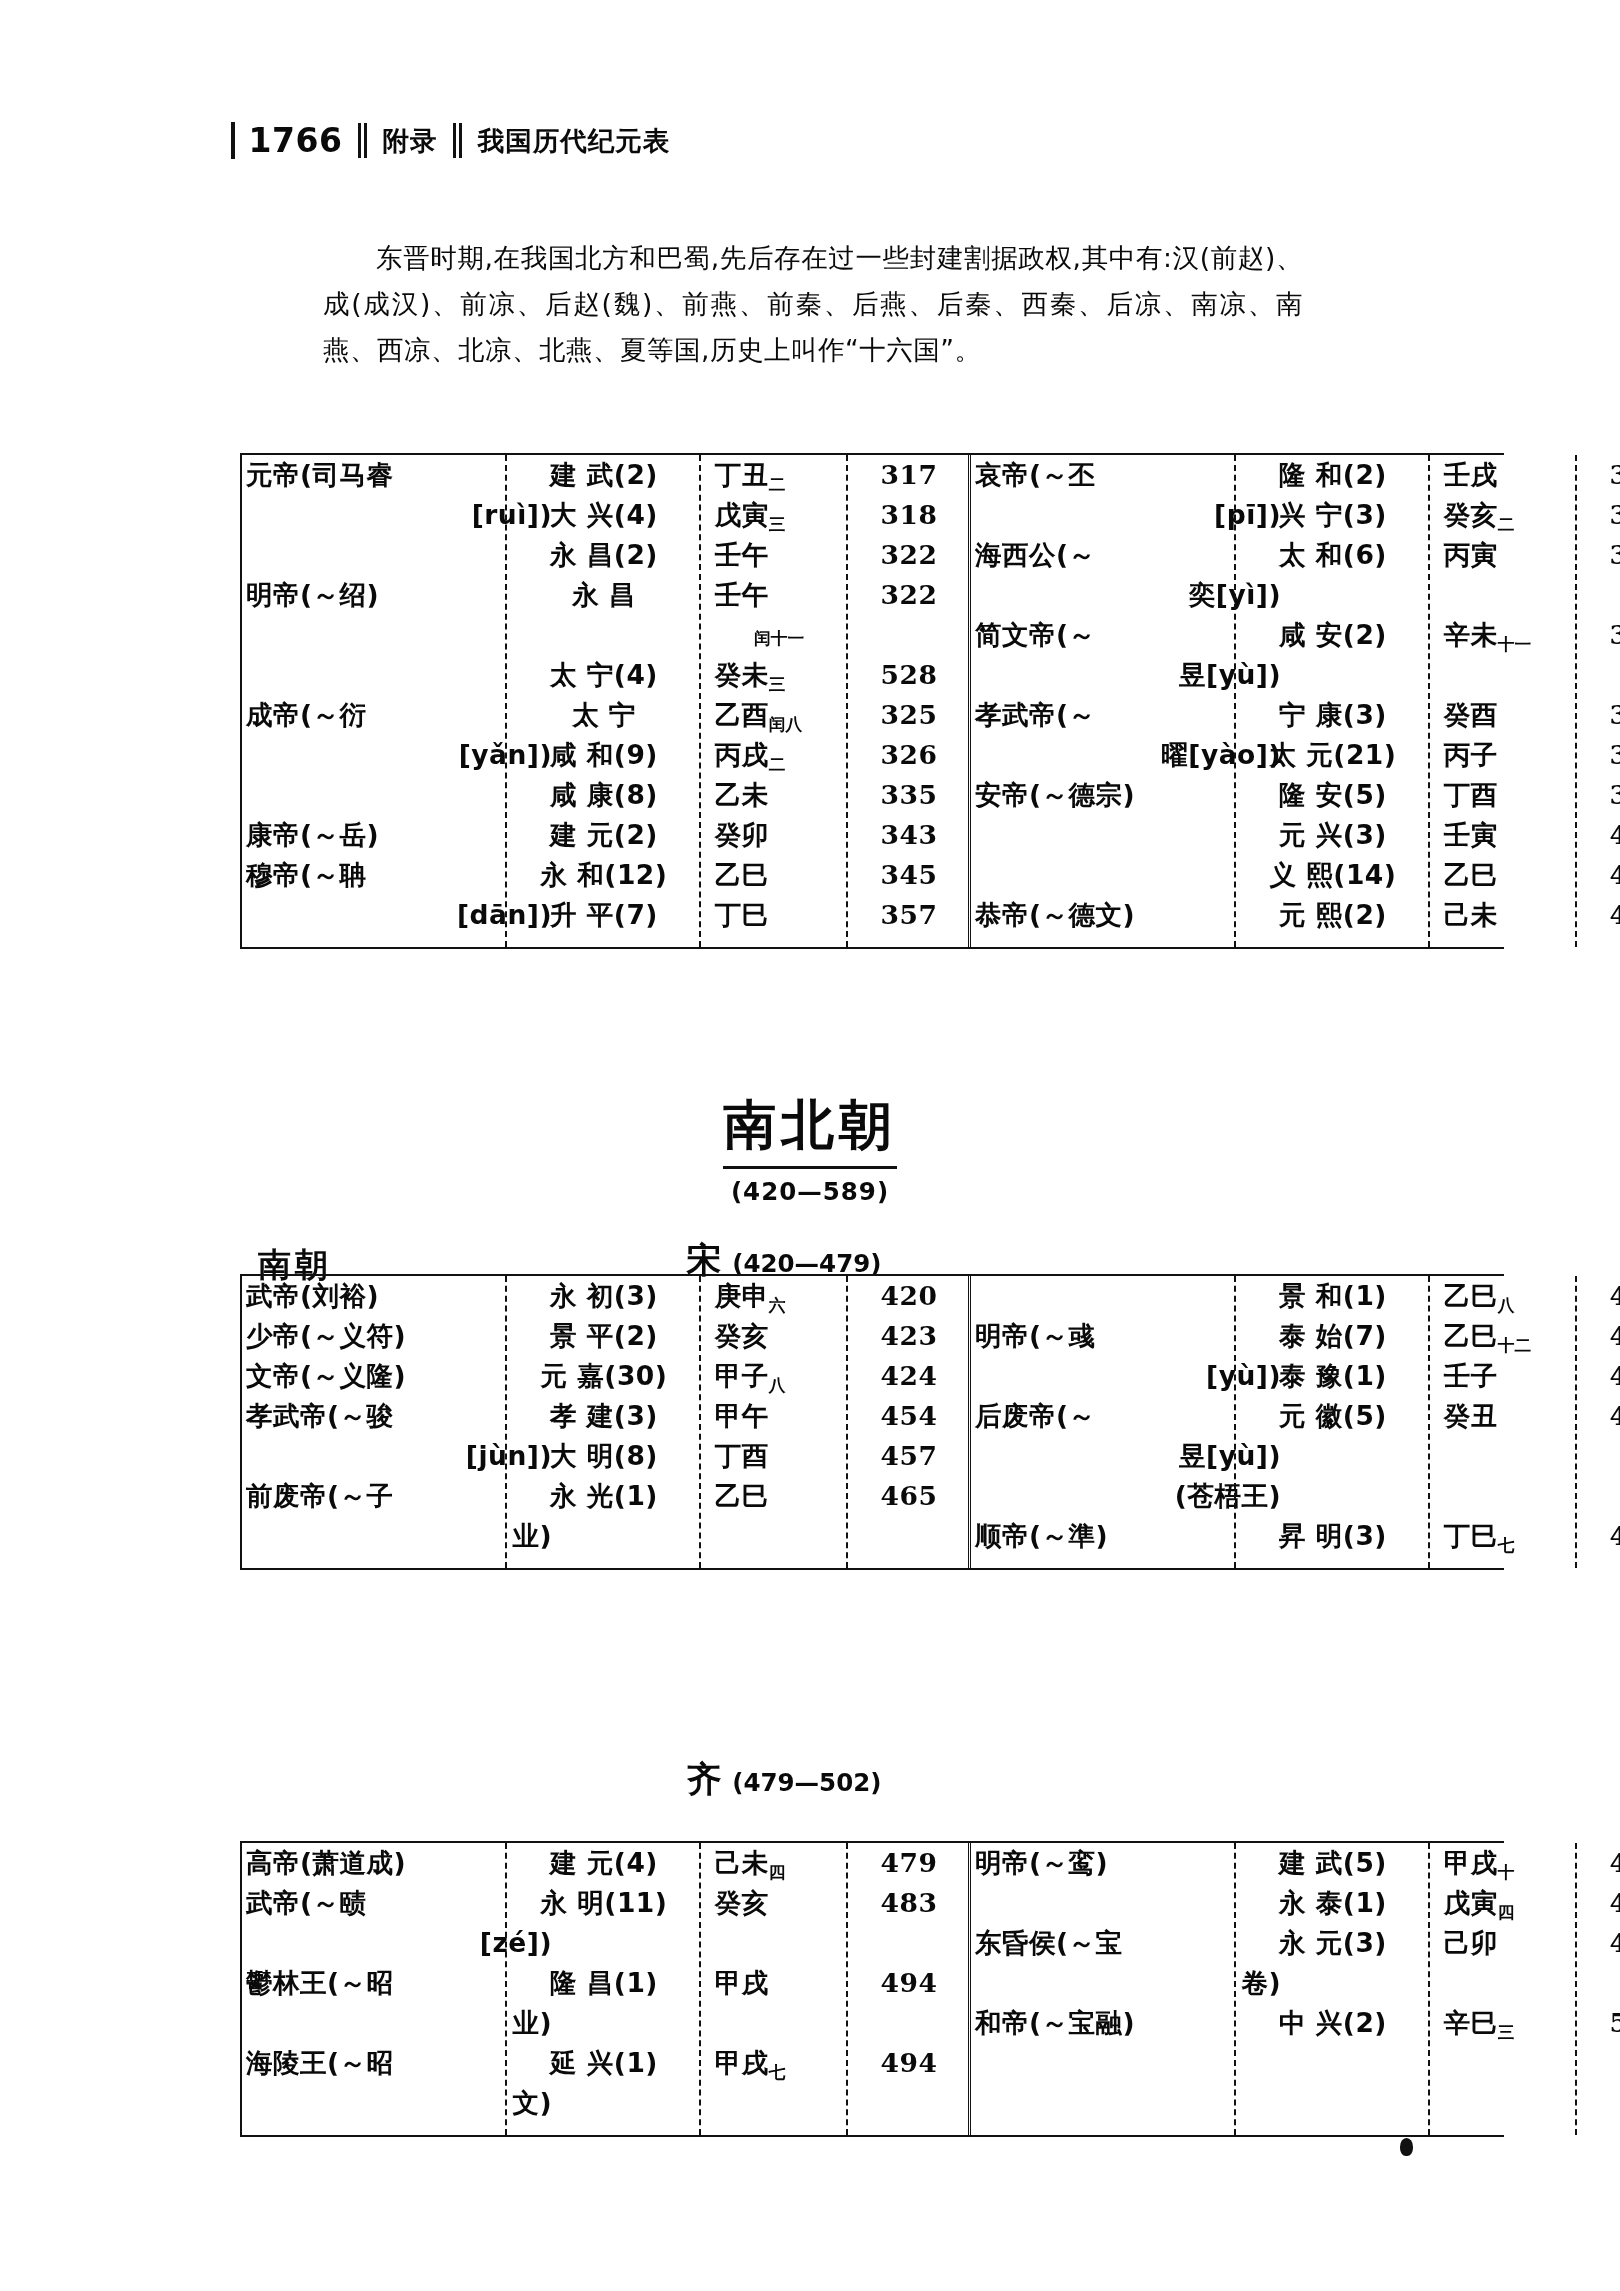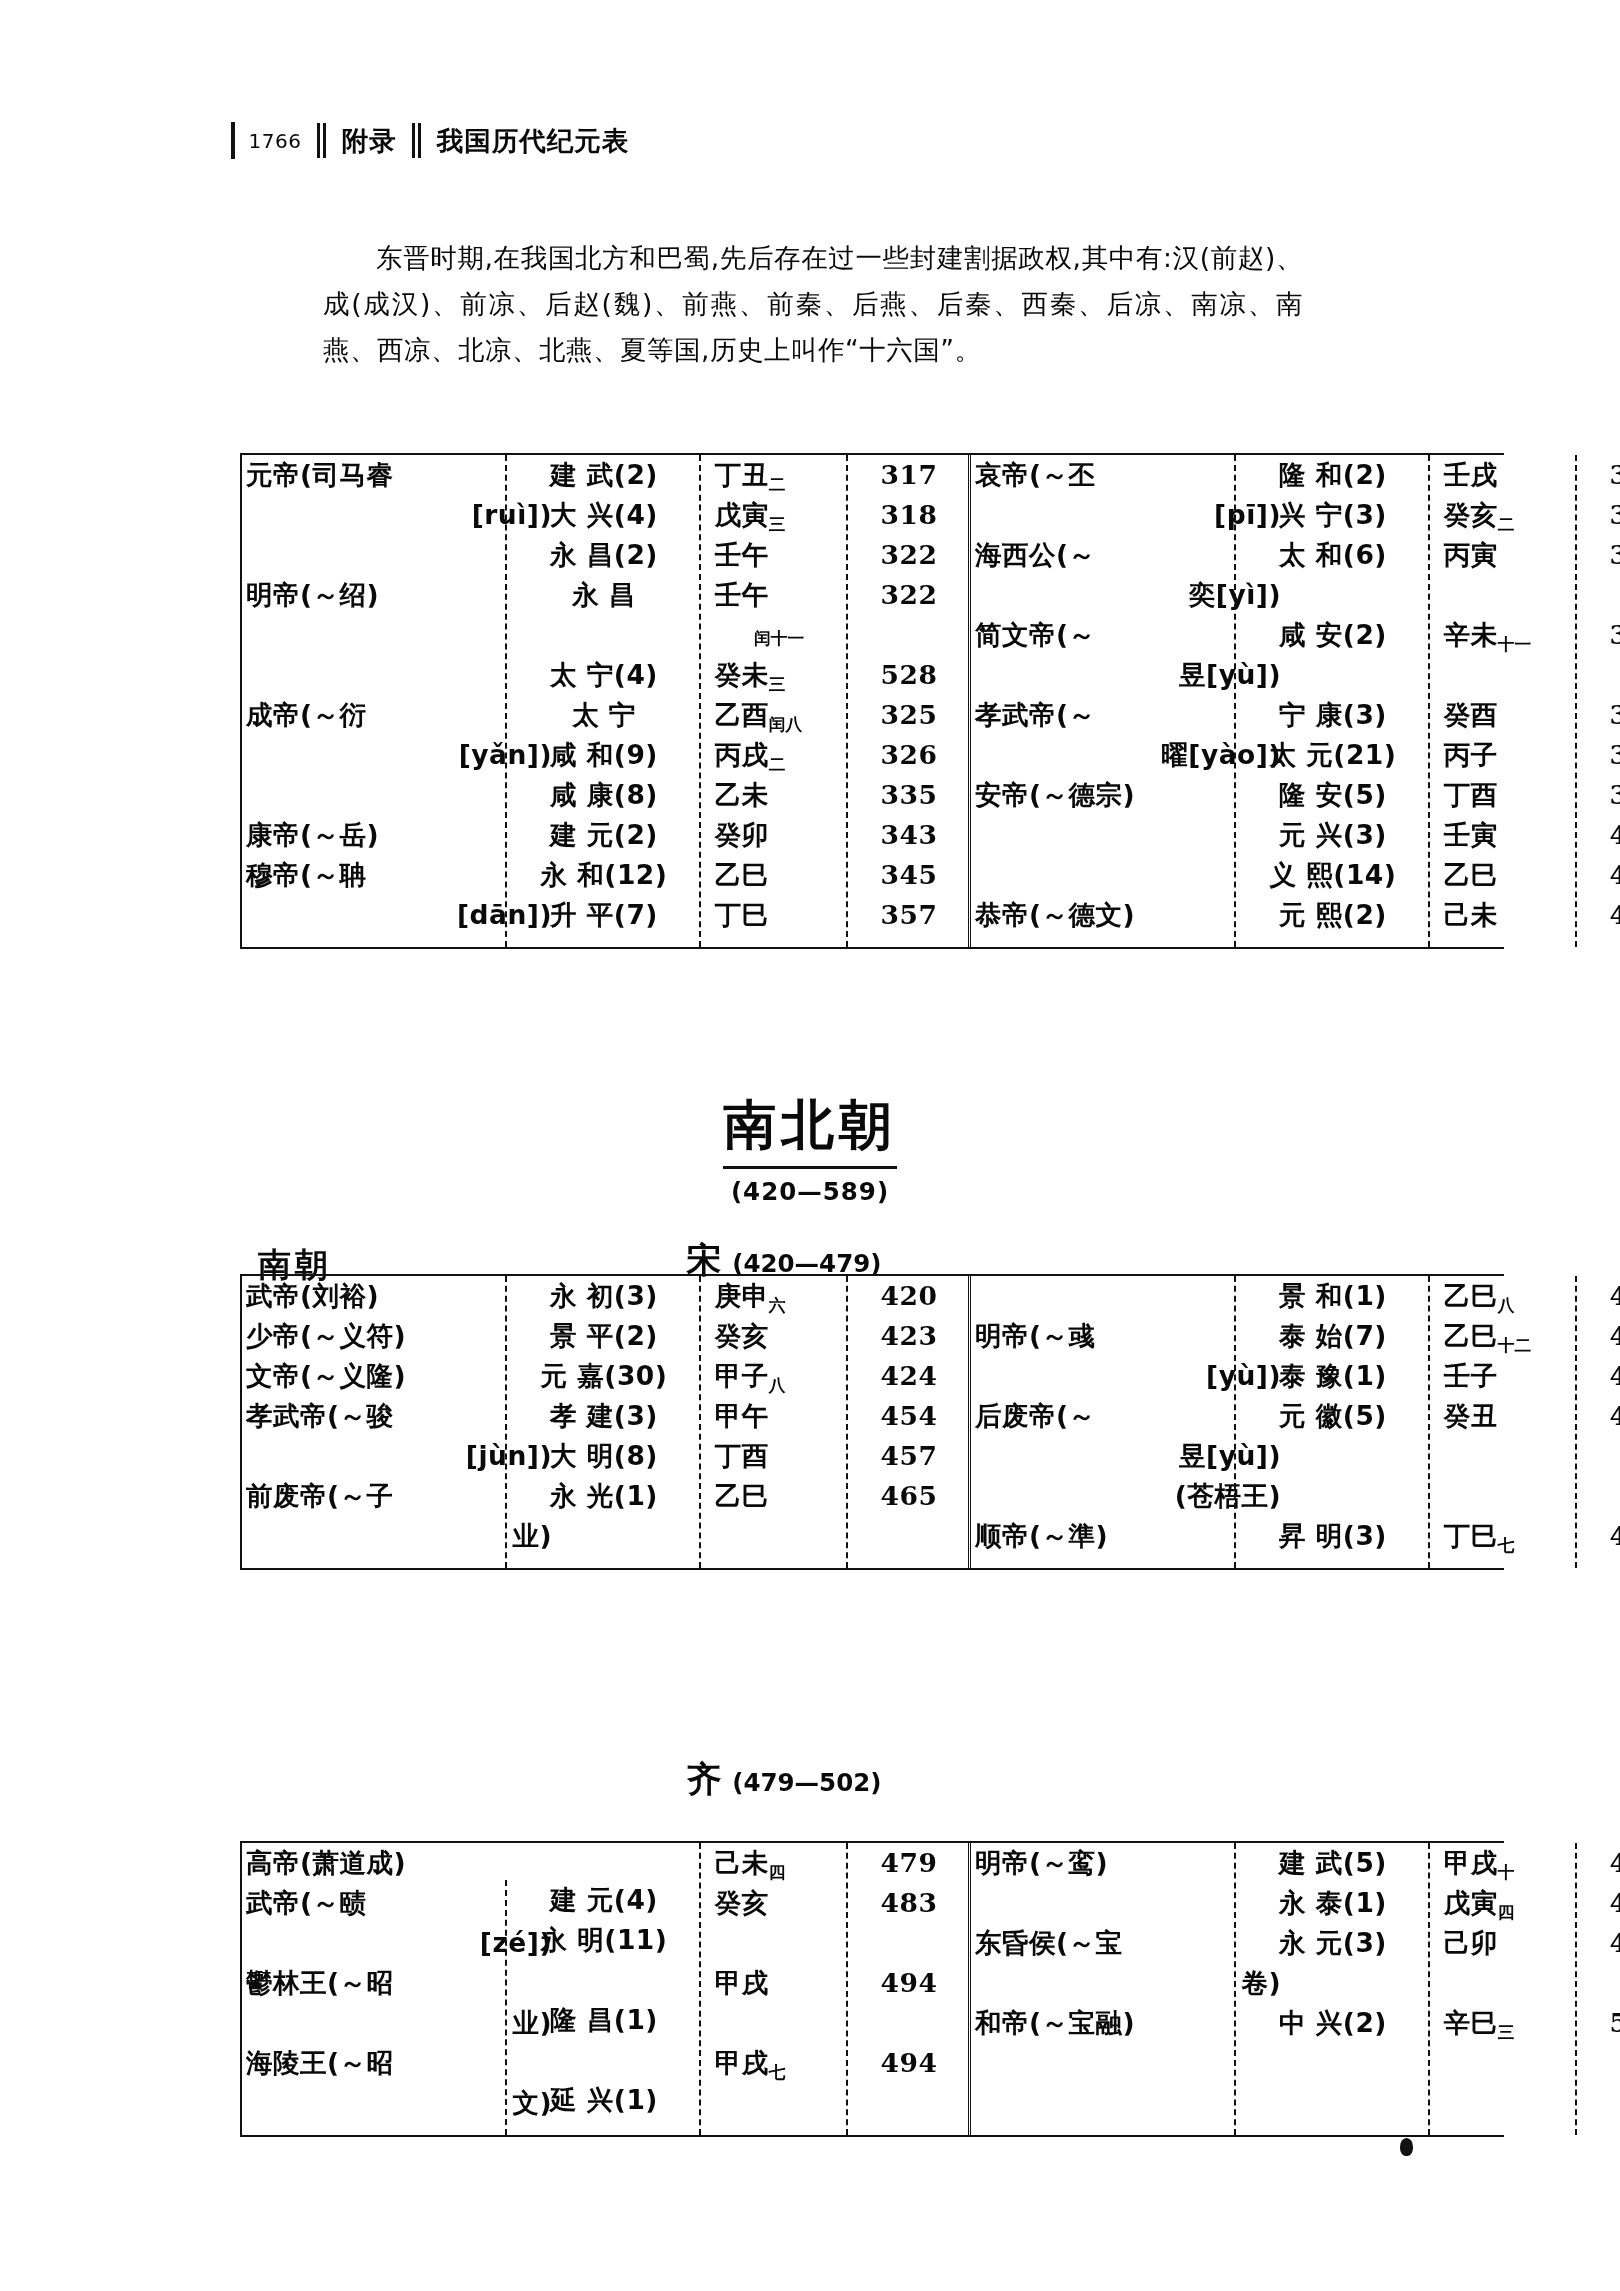--- a/index.html
+++ b/index.html
@@ -33,24 +33,24 @@
     font-weight: bold;
   }
   .runhead .bar1 {
     display: inline-block;
     width: 3.9px;
     height: 37px;
     background: #111;
     margin-right: 13.7px;
   }
   .runhead .pageno {
-    font-size: 20px;
+    font-size: 33px;
     letter-spacing: 0.5px;
     font-family: "DejaVu Sans", "Liberation Sans", sans-serif;
-    font-weight: normal;
+    font-weight: bold;
   }
   .runhead .dbar {
     display: inline-block;
     margin: 0 15.7px;
     height: 35px;
     width: 8.8px;
     position: relative;
   }
   .runhead .dbar::before,
   .runhead .dbar::after {
@@ -426,21 +426,21 @@
     <div class="half left">
       <div class="col c-col-ruler c-ruler-wrap" id="qi-l-ruler" style="width: 263px;">
           <div class="cell c-ruler">高帝(萧道成)</div>
           <div class="cell c-ruler">武帝(～赜</div>
           <div class="cell c-ruler indent">[zé])</div>
           <div class="cell c-ruler">鬱林王(～昭</div>
           <div class="cell c-ruler indent">业)</div>
           <div class="cell c-ruler">海陵王(～昭</div>
           <div class="cell c-ruler indent">文)</div>
         </div>
-      <div class="col dashed" id="qi-l-era" style="width: 194px; margin-top: 37px;">
+      <div class="col dashed" id="qi-l-era" style="width: 194px;">
           <div class="cell c-era">建 元(4)</div>
           <div class="cell c-era">永 明(11)</div>
           <div class="cell c-era">&nbsp;</div>
           <div class="cell c-era">隆 昌(1)</div>
           <div class="cell c-era">&nbsp;</div>
           <div class="cell c-era">延 兴(1)</div>
           <div class="cell c-era">&nbsp;</div>
         </div>
       <div class="col dashed" id="qi-l-gz" style="width: 147px;">
           <div class="cell c-gz">己未<span class="sub">四</span></div>

